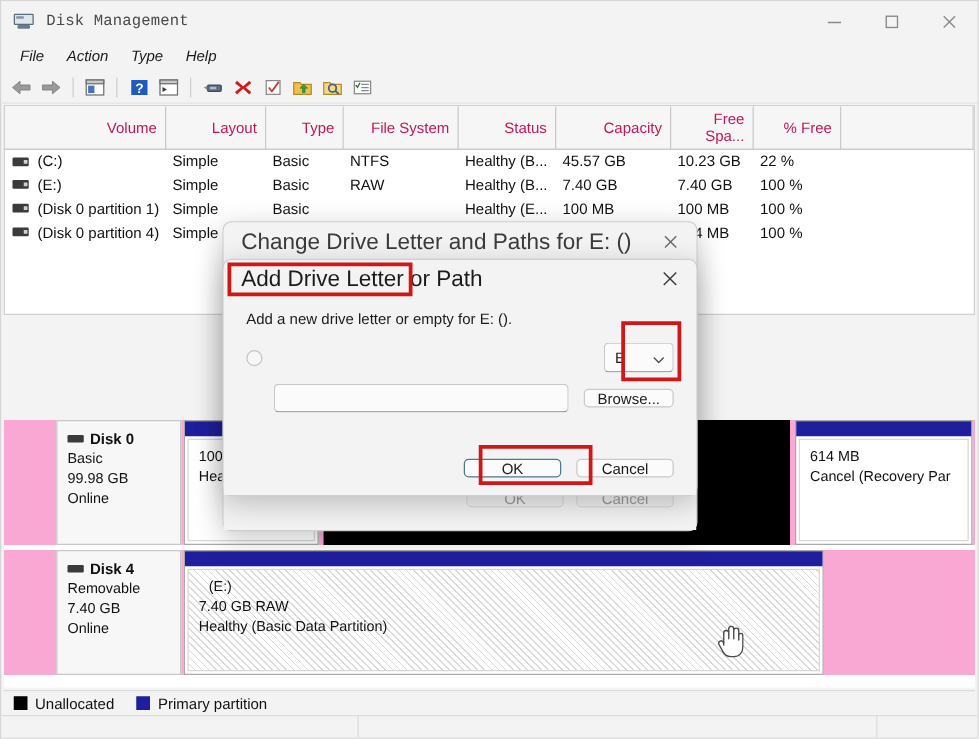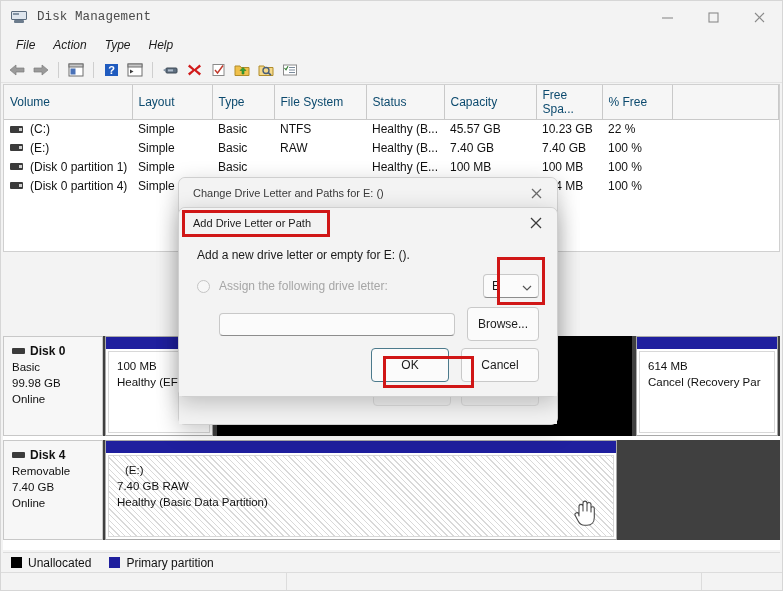--- a/index.html
+++ b/index.html
@@ -92,23 +92,23 @@
     border: 1px solid #d0d0d0;
     height: 168px;
     overflow: hidden;
   }
   table.vol { border-collapse: collapse; width: 100%; table-layout: fixed; }
   table.vol th {
     background: #f6f6f6;
     border-right: 1px solid #c9c9c9;
     border-bottom: 1px solid #c9c9c9;
     font-weight: normal;
-    text-align: left;
+    text-align: right;
     font-size: 12px;
-    color: #0c4a6e;
+    color: #be185d;
     padding: 3px 6px;
     height: 20px;
   }
   table.vol td {
     padding: 1px 6px;
     font-size: 12px;
     color: #111;
     height: 19px;
     white-space: nowrap;
     overflow: hidden;
@@ -133,23 +133,24 @@
   .graph {
     position: absolute;
     left: 2px; right: 2px;
     top: 335px;
     bottom: 40px;
     background: #ffffff;
     overflow: hidden;
   }
   .diskrow {
     display: flex;
-    background: #404040;
+    background: #f9a8d4;
     height: 100px;
     margin-bottom: 4px;
+    padding-left: 42px;
   }
   .diskinfo {
     width: 100px;
     border: 1px solid #c8c8c8;
     background: #f7f7f7;
     padding: 6px 8px;
     font-size: 11.5px;
     color: #111;
     line-height: 16px;
   }
@@ -228,21 +229,21 @@
   }
   #dlg-add {
     left: 177px; top: 206px;
     width: 380px; height: 190px;
     z-index: 10;
   }
   .dlg-title {
     height: 30px;
     display: flex; align-items: center;
     padding-left: 14px;
-    font-size: 11px;
+    font-size: 18px;
     color: #3b3b3b;
     border-radius: 7px 7px 0 0;
     background: #f3f3f3;
     position: relative;
   }
   #dlg-add .dlg-title { color: #1b1b1b; }
   .dlg-x {
     position: absolute; right: 0; top: 0;
     width: 42px; height: 30px;
     display: flex; align-items: center; justify-content: center;
@@ -272,21 +273,21 @@
   .lbl-dis { color: #a6a6a6; }
   .textinput {
     flex: 1;
     height: 23px;
     background: #fbfbfb;
     border: 1px solid #c8c8c8;
     border-bottom: 1.6px solid #8d8d8d;
     border-radius: 4px;
   }
   .btn {
-    height: 34px;
+    height: 15px;
     min-width: 78px;
     background: #fbfbfb;
     border: 1px solid #c9c9c9;
     border-radius: 4px;
     font-size: 12px;
     color: #1b1b1b;
     display: flex; align-items: center; justify-content: center;
   }
   .btn.disabled { color: #9a9a9a; background: #f0f0f0; border-color: #dcdcdc; }
   .btn.focused { border: 1.6px solid #4c7a8c; }
@@ -592,21 +593,20 @@
             <line x1="1" y1="1" x2="11" y2="11" stroke="#3a3a3a" stroke-width="1.2"></line>
             <line x1="11" y1="1" x2="1" y2="11" stroke="#3a3a3a" stroke-width="1.2"></line>
           </svg>
       </div>
     </div>
     <div class="dlg-body">
       <div style="margin-bottom:12px">Add a new drive letter or empty for E: ().</div>
 
       <div class="row">
         <div class="radio disabled"></div>
-        <span class="lbl-dis">Assign the following drive letter:</span>
         <div style="flex:1"></div>
         <div class="combo">
           <span>E</span>
           <span class="chev">
             <svg width="10" height="7">
                 <path d="M1,1 L5,5 L9,1" fill="none" stroke="#555" stroke-width="1.2"></path>
               </svg>
           </span>
         </div>
       </div>

